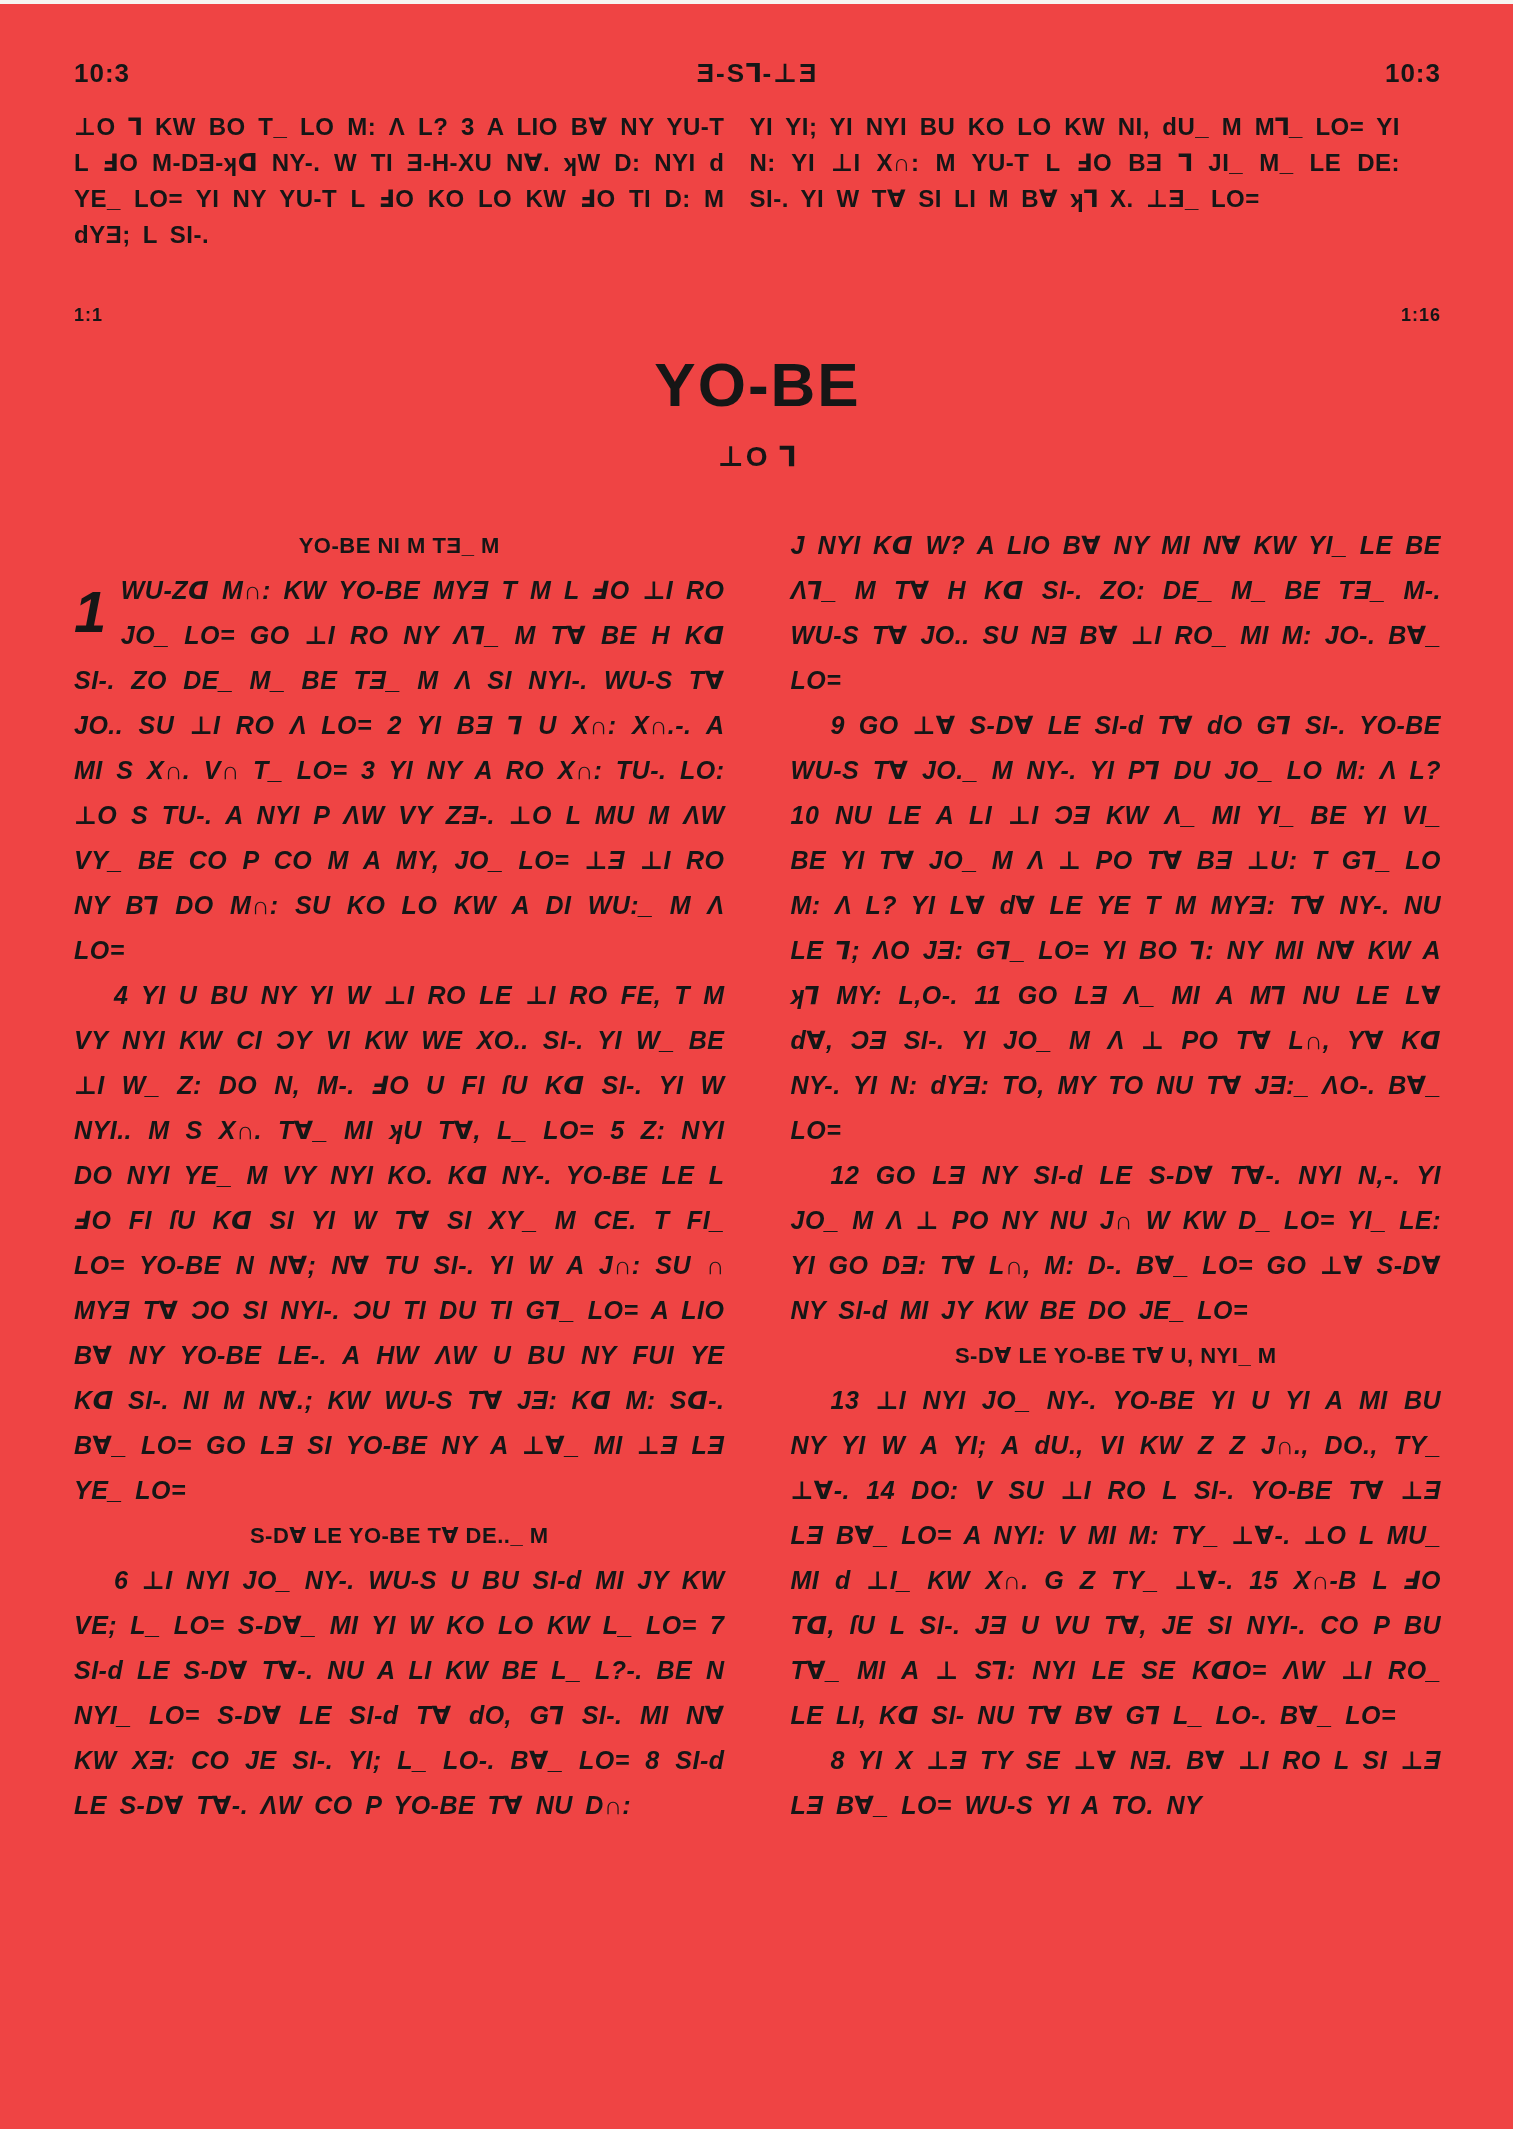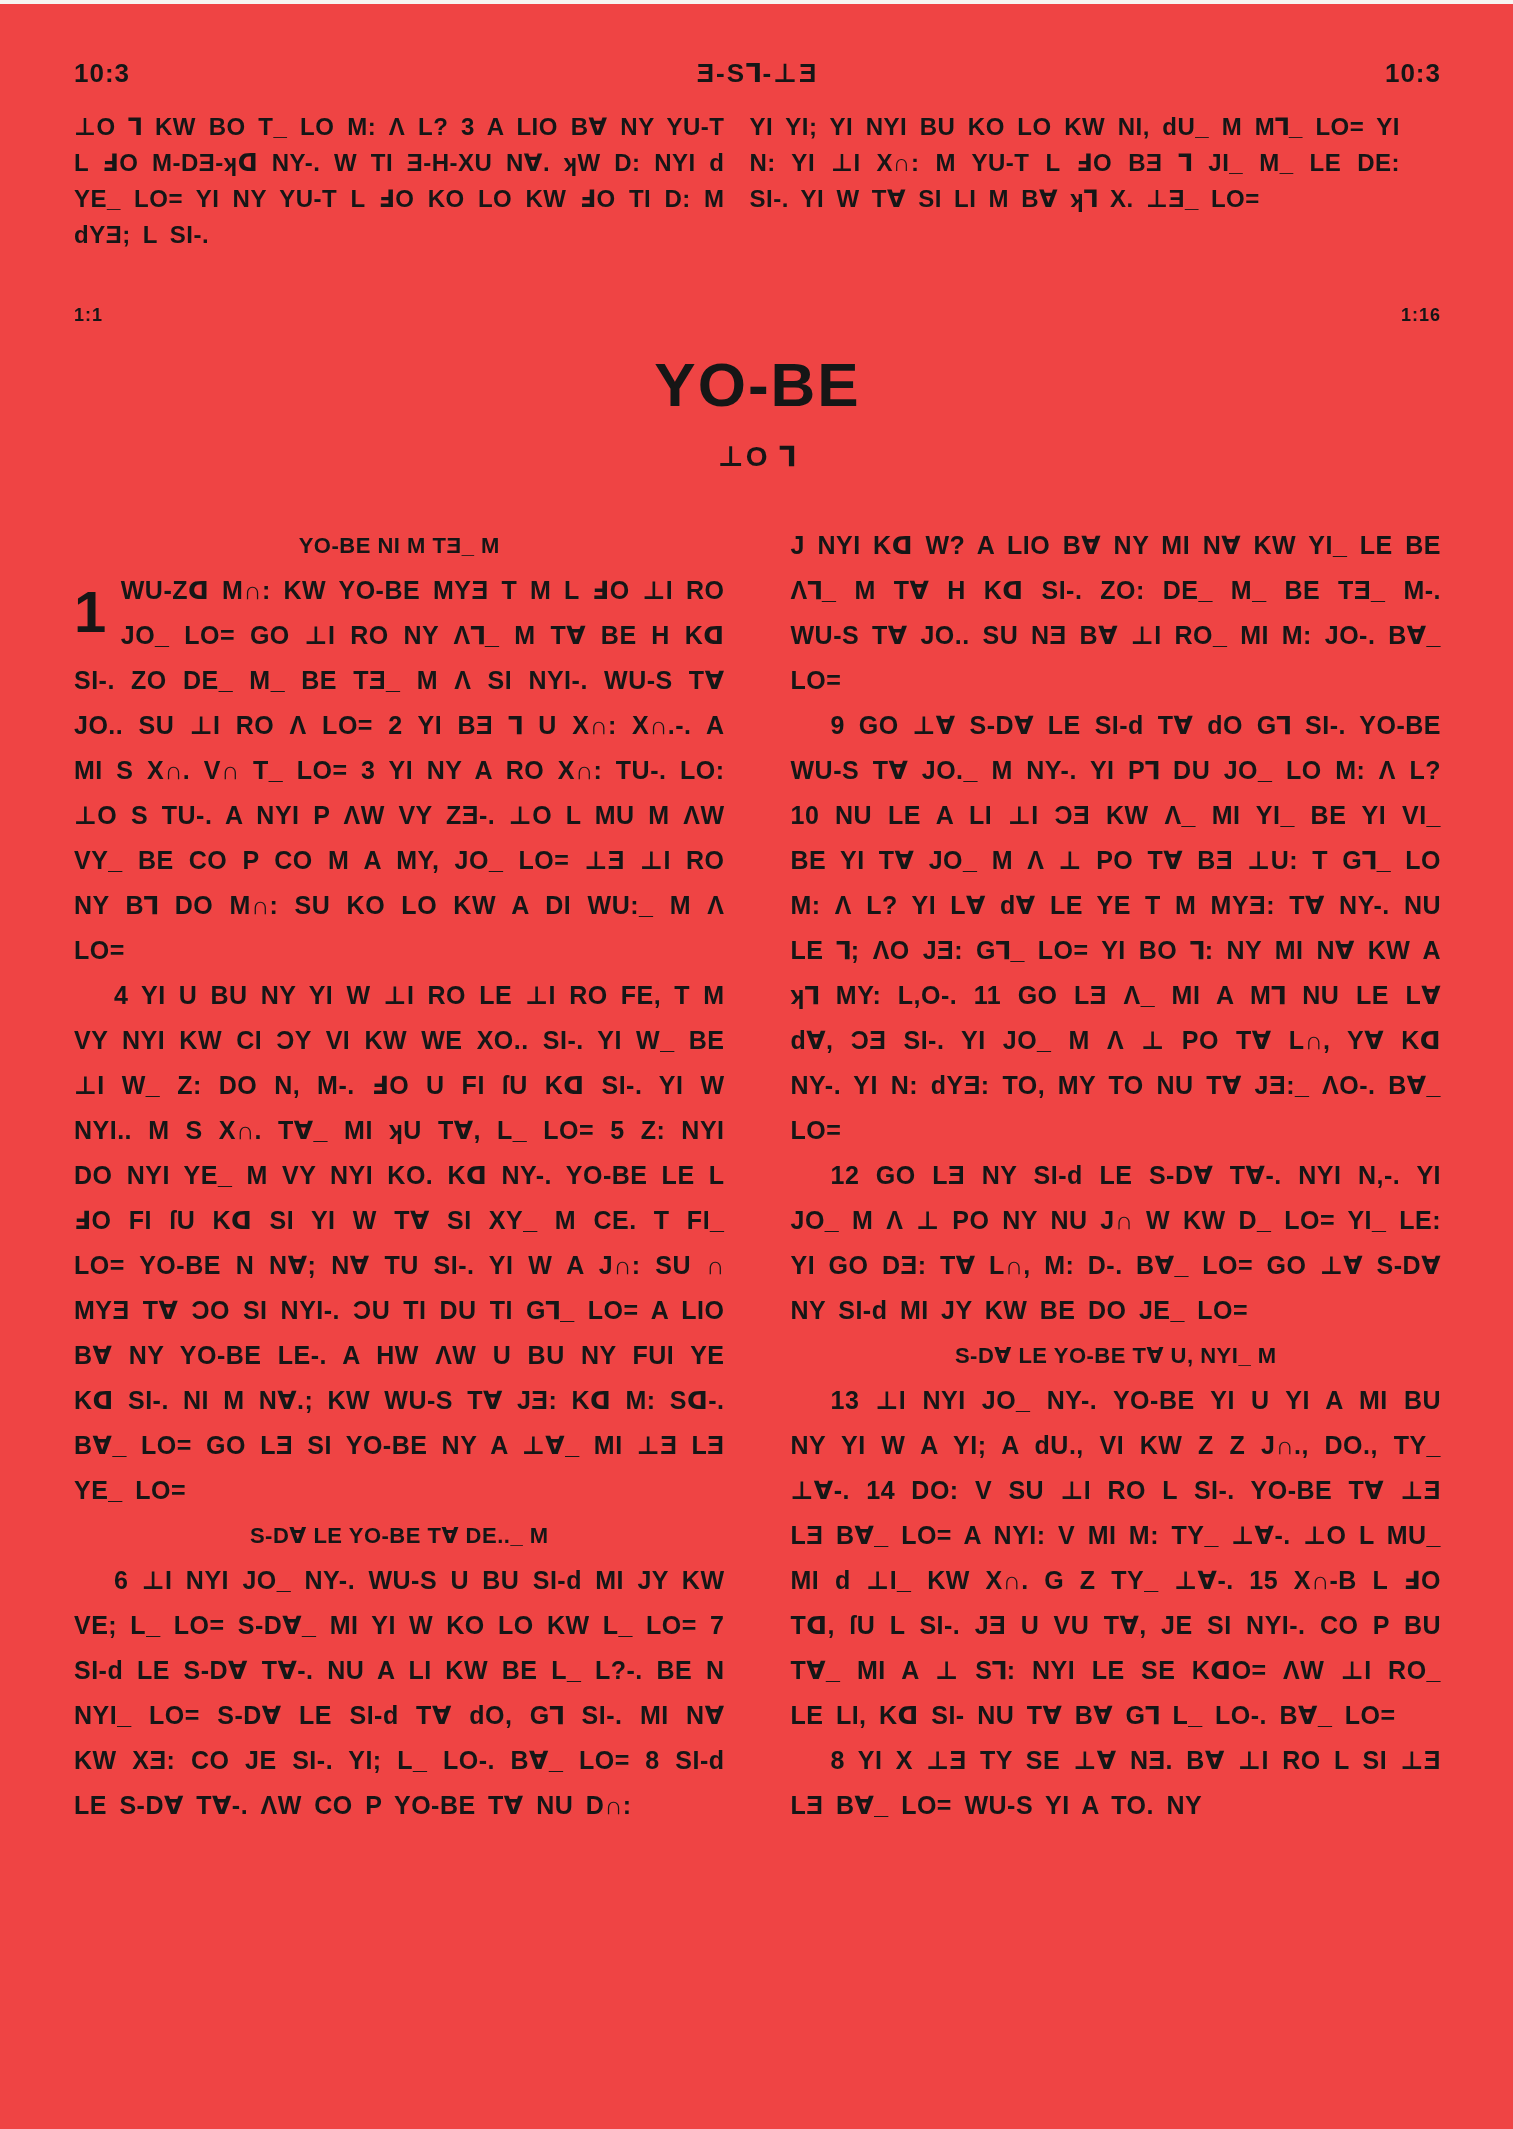--- a/index.html
+++ b/index.html
@@ -77,20 +77,21 @@
     font-size: 22px;
     line-height: 45px;
     text-align: center;
     letter-spacing: 0.5px;
   }
   .para {
     margin: 0;
     text-align: justify;
     letter-spacing: 0.5px;
     word-spacing: 5px;
+    font-style: italic;
   }
   .para.indent { text-indent: 40px; }
   .dropcap {
     float: left;
     font-size: 58px;
     line-height: 88px;
     margin: 0 14px 0 0;
   }
   .page-number {
     margin-top: 18px;

